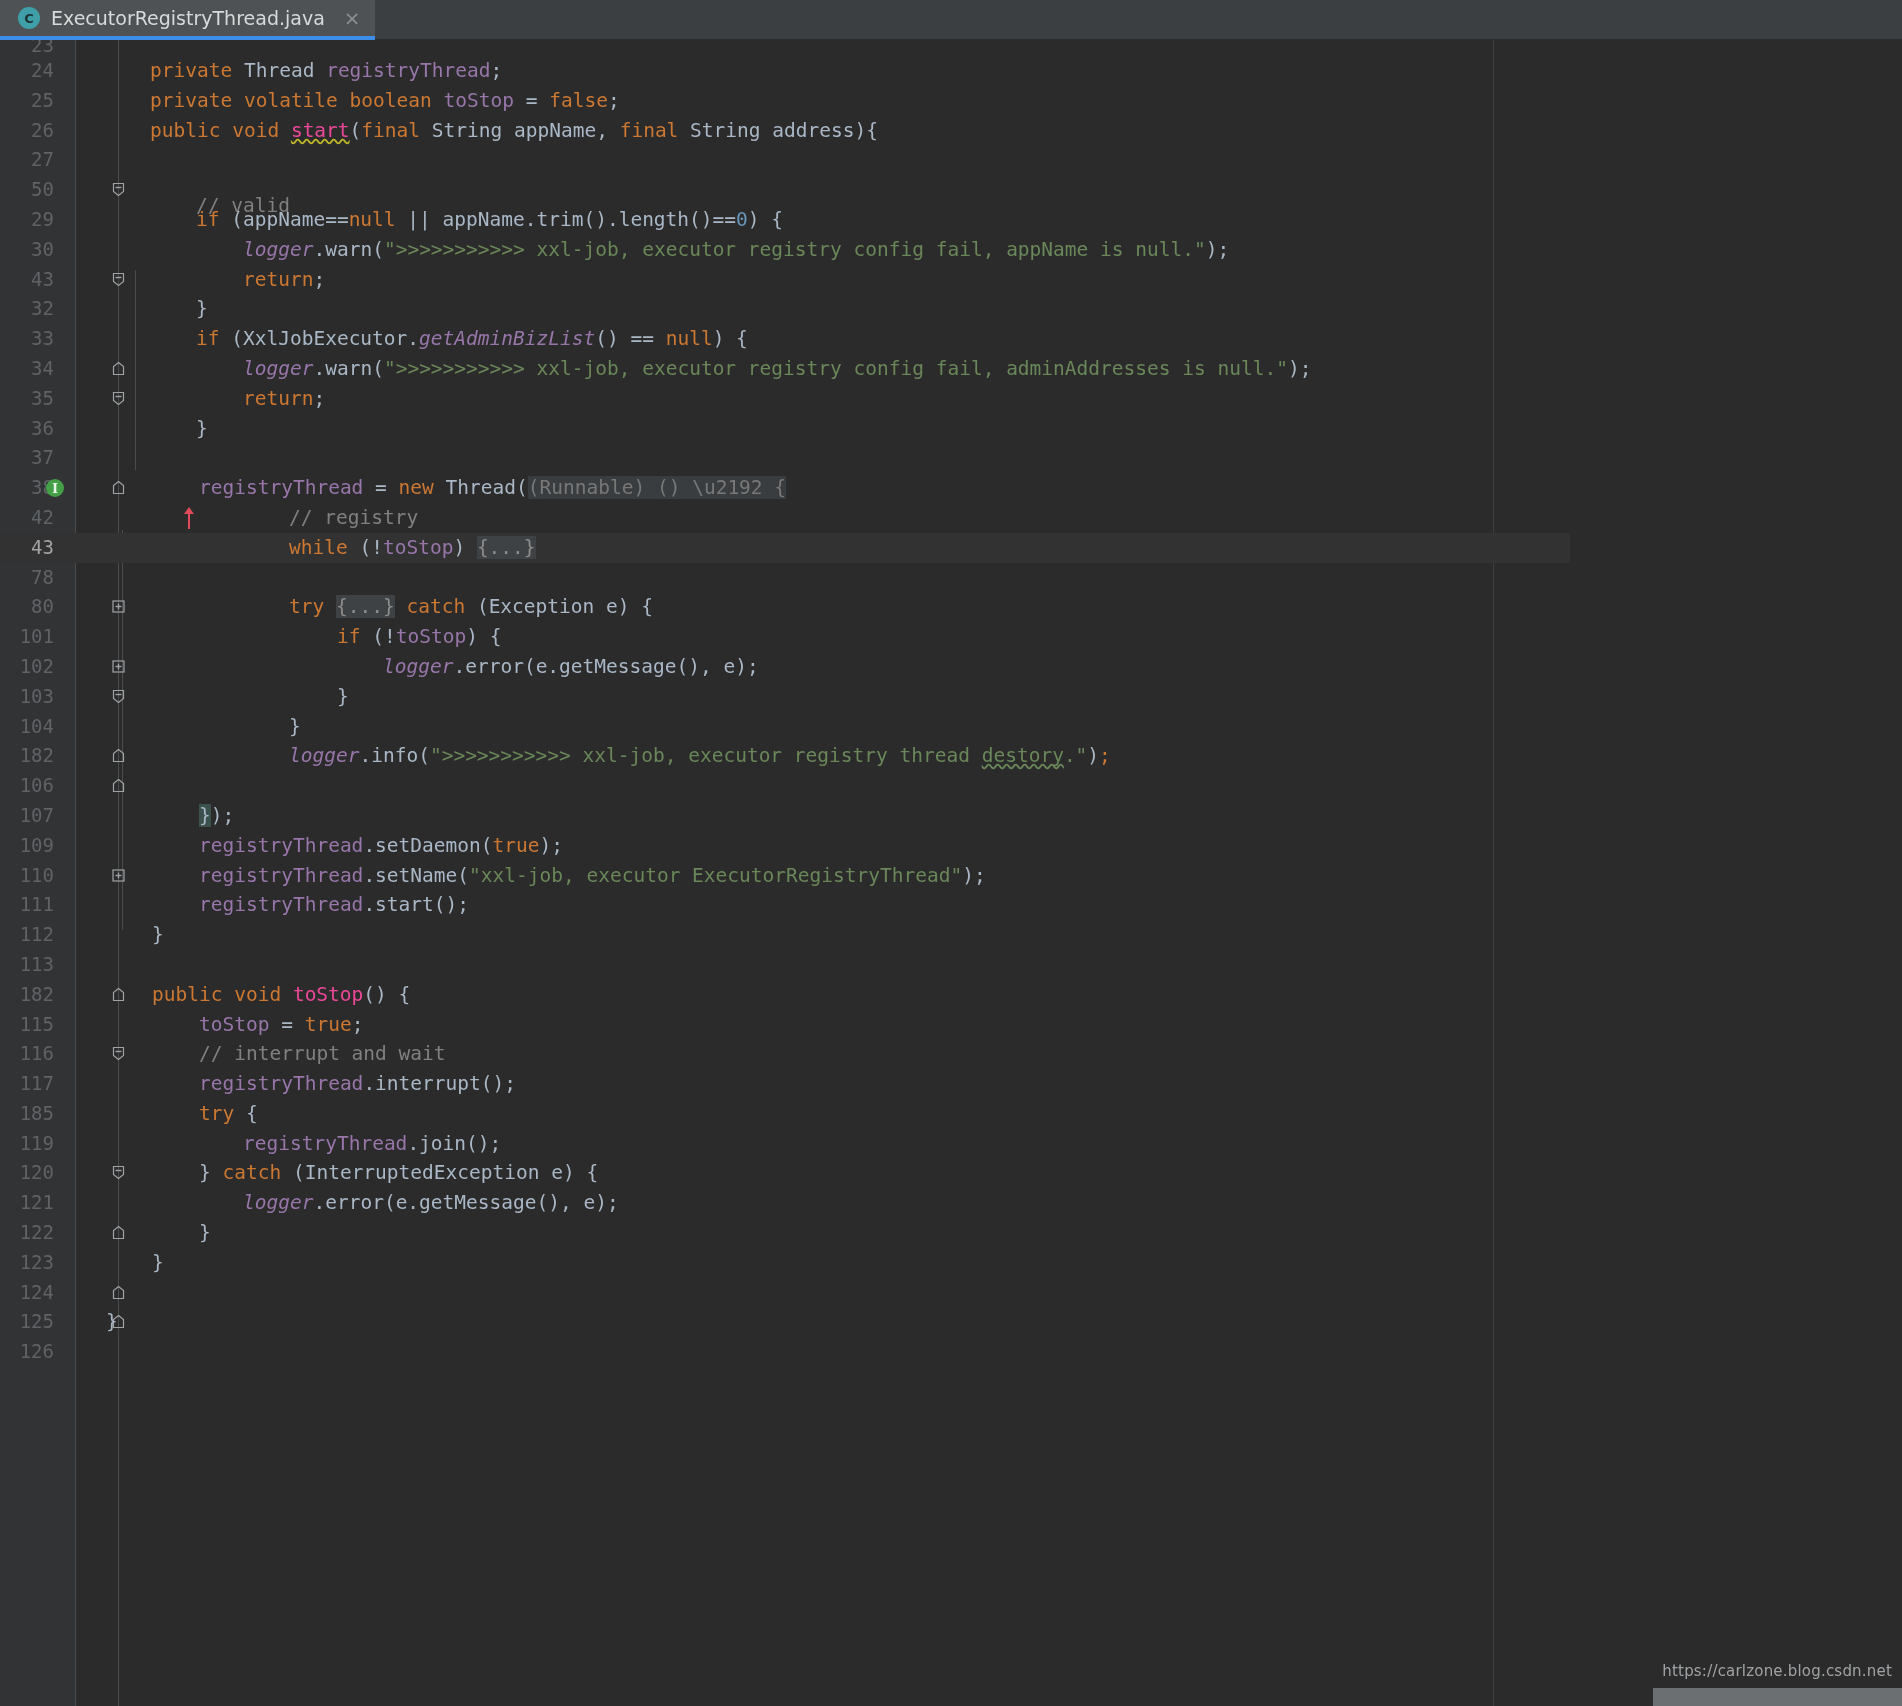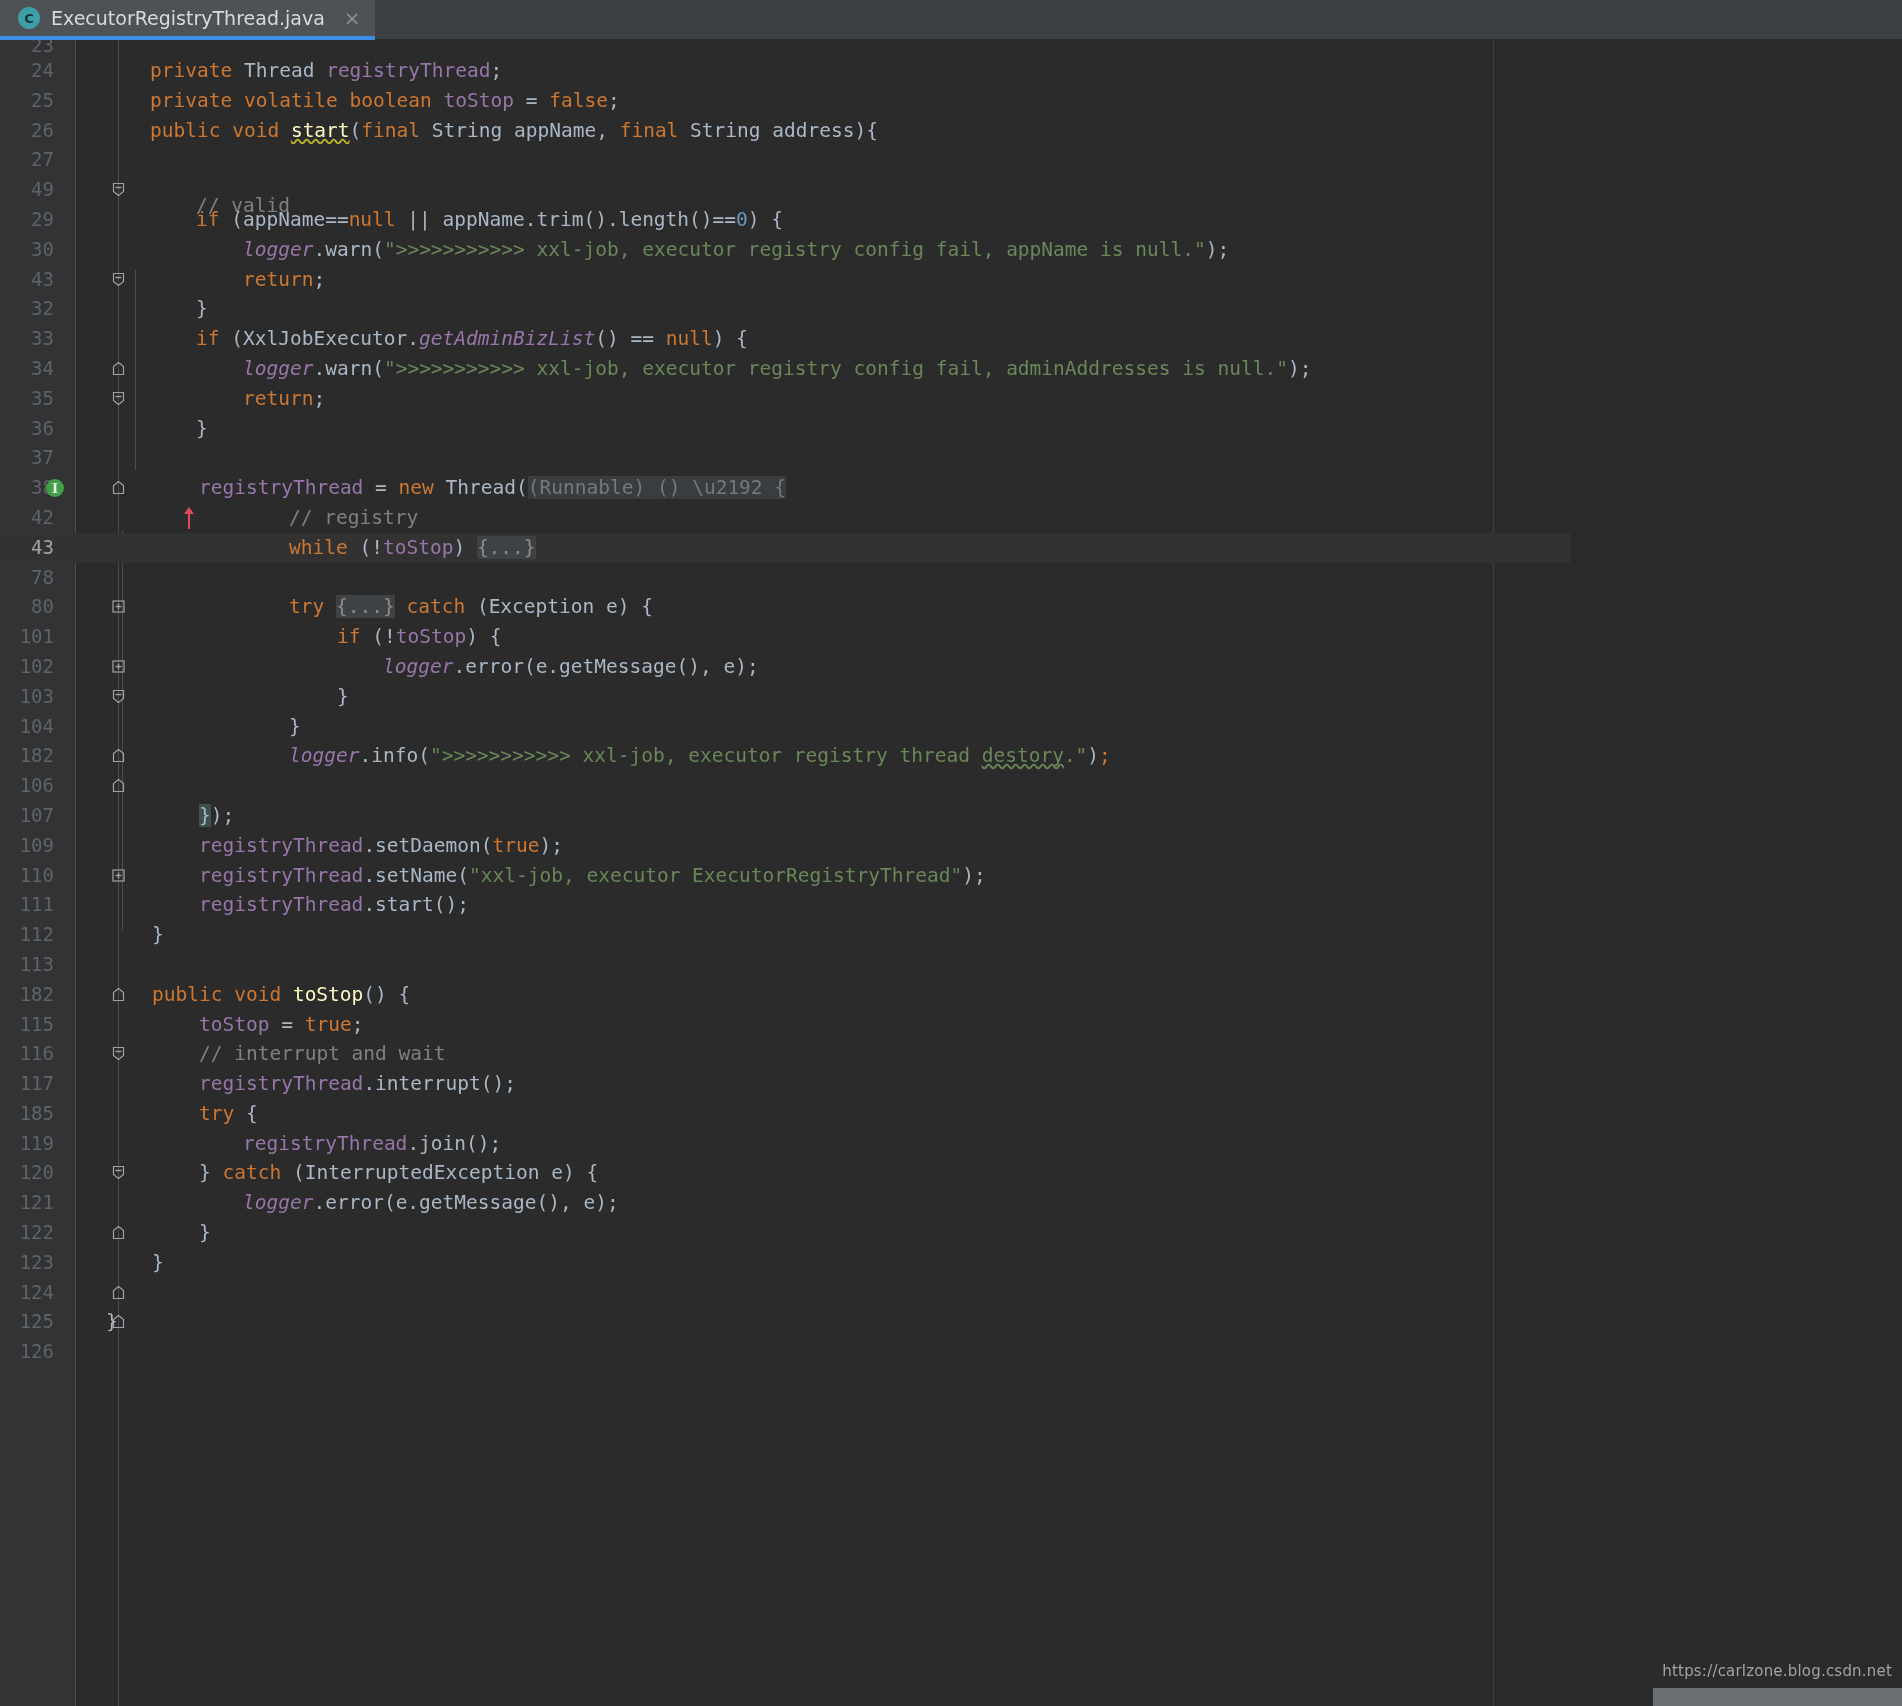--- a/index.html
+++ b/index.html
@@ -152,21 +152,21 @@
   }
 
   
   .kw   { color: #cc7832; }
   .cls  { color: #a9b7c6; }
   .fld  { color: #9876aa; }
   .sfld { color: #9876aa; font-style: italic; }
   .str  { color: #6a8759; }
   .num  { color: #6897bb; }
   .cmt  { color: #808080; }
-  .plain{ color: #fef9c3; }
+  .plain{ color: #ec4899; }
   .lambdahint {
     color: #787878;
     background: #3a3d3f;
   }
   .foldtxt {
     color: #8c8c8c;
     background: #3f4244;
   }
   .warn-squiggle {
     text-decoration: underline wavy #bbb529;
@@ -243,21 +243,21 @@
             </svg>
         </span>
         <span class="code"><span class="kw">public void</span> <span class="plain warn-squiggle">start</span>(<span class="kw">final</span> <span class="cls">String</span> appName, <span class="kw">final</span> <span class="cls">String</span> address){</span>
       </div>
 
       <div class="row">
         <span class="lnum">27</span>
       </div>
 
       <div class="row">
-        <span class="lnum">49</span>
+        <span class="lnum">50</span>
         <span class="code" style="left:196px;margin-top:16px;"><span class="cmt">// valid</span></span>
       </div>
 
       <div class="row">
         <span class="lnum">29</span>
         <span class="fold" style="left:110px;">
           <svg width="17" height="17" viewBox="0 0 17 17">
               <path d="M3.5 2.5 h10 v8 l-5 4 l-5 -4 z" fill="none" stroke="#a0a3a5" stroke-width="1.2"></path>
               <line x1="5.5" y1="6.5" x2="11.5" y2="6.5" stroke="#a0a3a5" stroke-width="1.4"></line>
             </svg>

